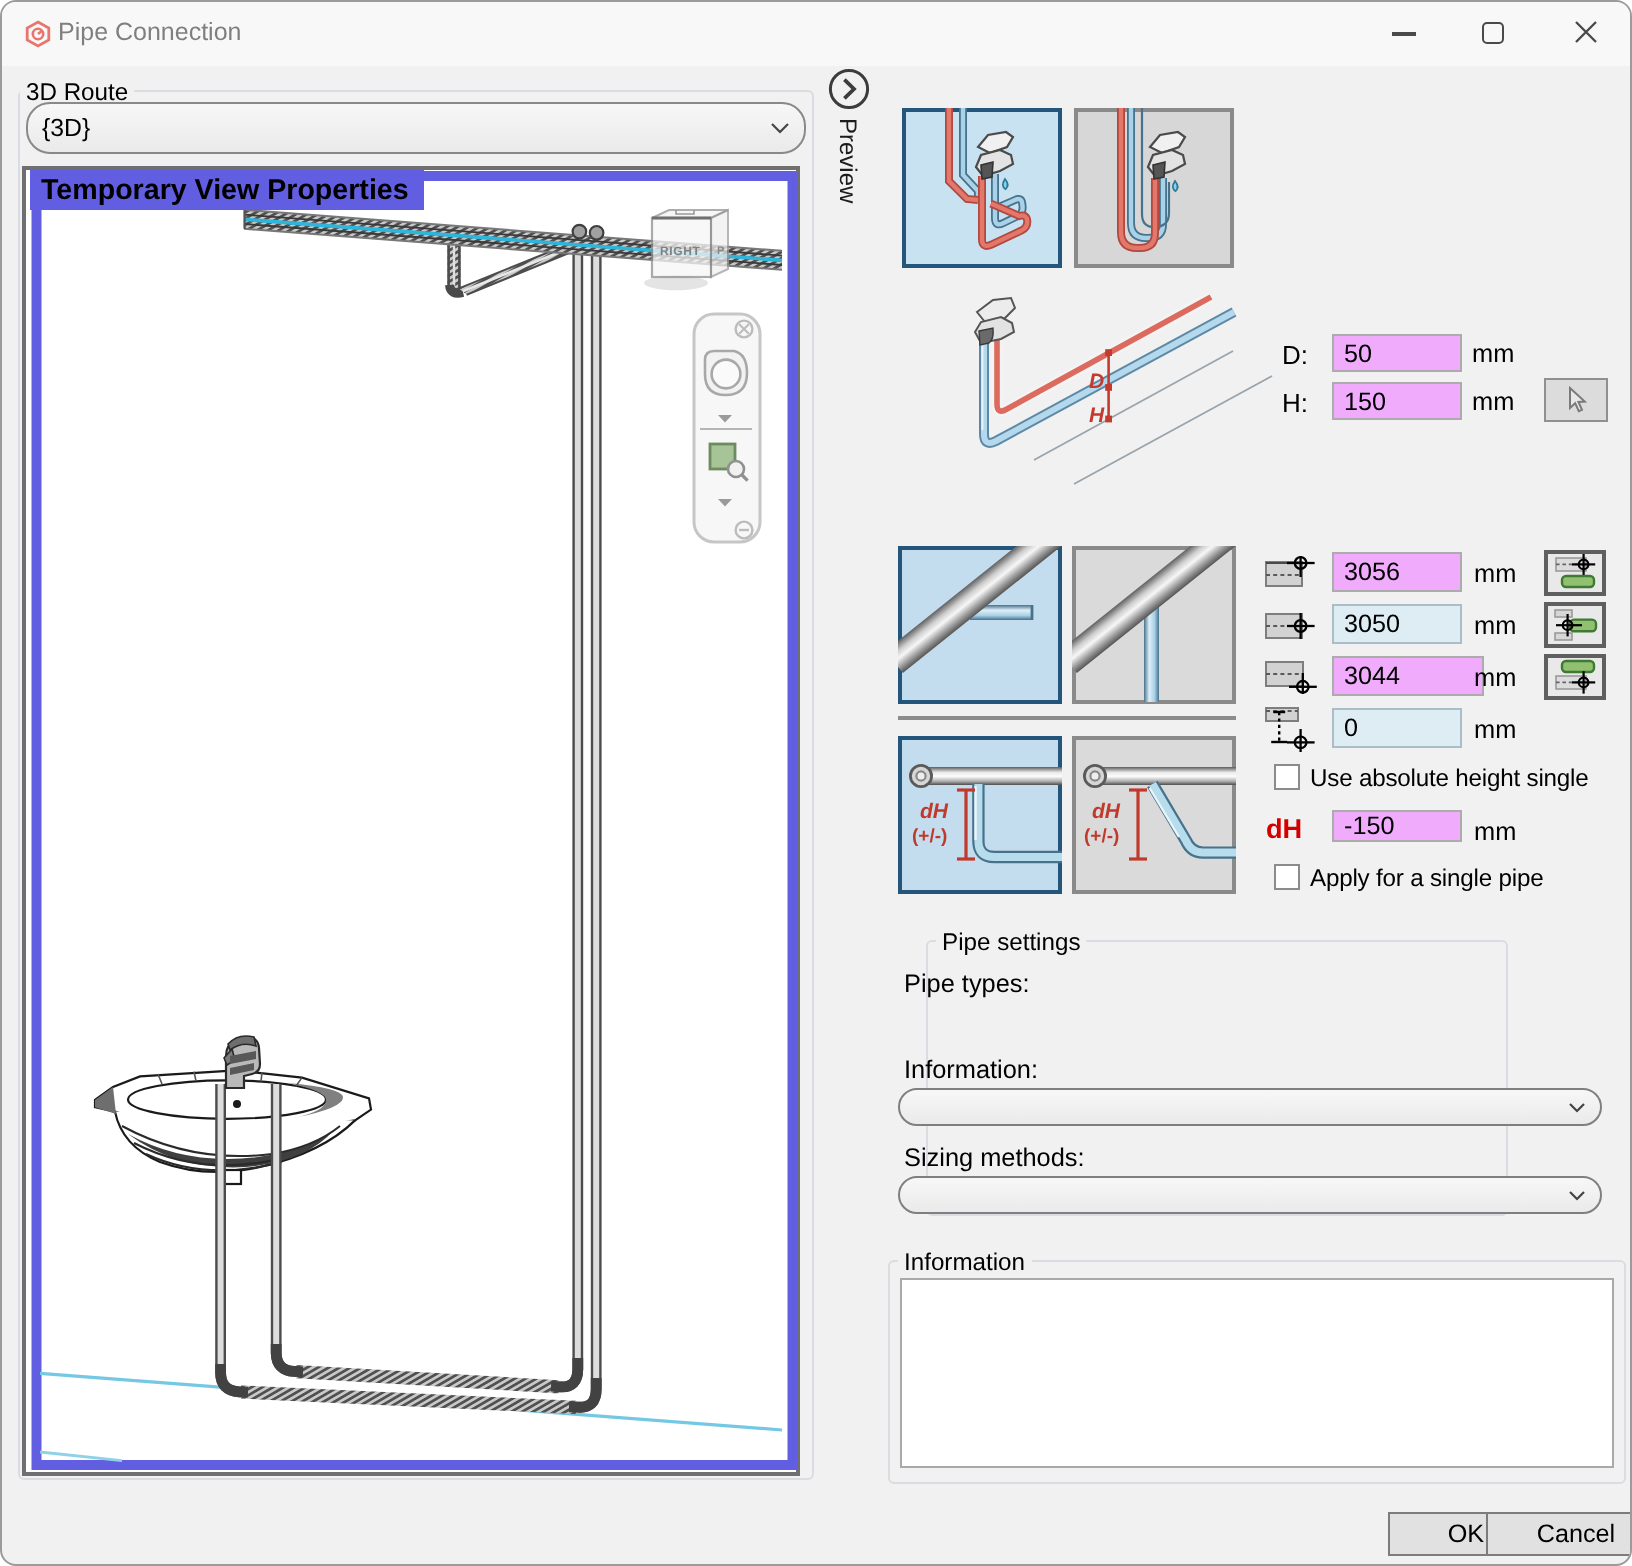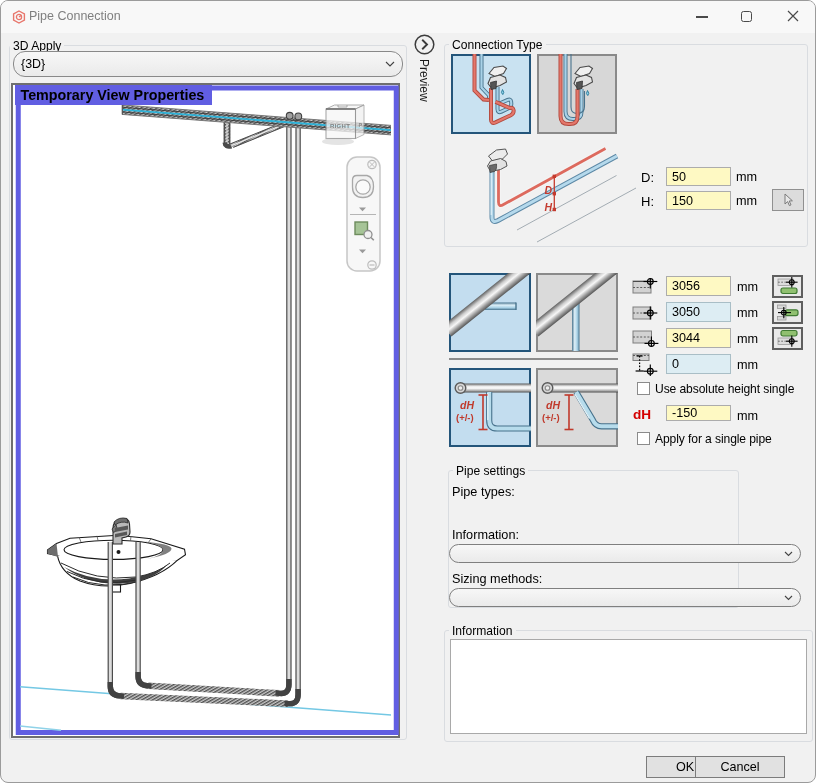--- a/index.html
+++ b/index.html
@@ -10,28 +10,28 @@
   .abs{position:absolute;}
   .titlebar{position:absolute;left:0;top:0;width:100%;height:32px;background:#f8f8f8;}
   .title-text{position:absolute;left:28px;top:8px;font-size:12.5px;color:#7f7f7f;}
   .grp{position:absolute;border:1px solid #d9dce0;border-radius:3px;}
   .leg{position:absolute;top:-8px;left:2px;background:#f1f1f1;padding:0 3px;
        font-size:12.1px;color:#000;white-space:nowrap;line-height:16px;}
   .combo{position:absolute;border:1px solid #898989;border-radius:12px;
        background:linear-gradient(#f7f7f7,#eaeaea);font-size:12.4px;color:#000;}
   .combo .ct{position:absolute;left:7px;top:50%;transform:translateY(-50%);}
   .combo svg.chev{position:absolute;right:7px;top:50%;transform:translateY(-50%);}
-  .inp{position:absolute;border:1px solid #acacac;background:#fef9c3;font-size:12.6px;
+  .inp{position:absolute;border:1px solid #acacac;background:#f0abfc;font-size:12.6px;
        color:#000;font-family:"Liberation Sans",sans-serif;padding:0 0 0 5px;
        display:flex;align-items:center;}
   .inp.cy{background:#ddedf3;border-color:#a9bec6;}
   .lbl{position:absolute;font-size:12.7px;color:#000;white-space:nowrap;}
   .cb{position:absolute;width:13px;height:13px;background:#fff;border:1px solid #8b8b8b;}
   .btn{position:absolute;background:#e1e1e1;border:1px solid #7c7c7c;
-       font-size:12.6px;color:#000;display:flex;align-items:center;justify-content:center;}
+       font-size:12.6px;color:#000;display:flex;align-items:center;justify-content:center;margin-left:48px;}
   .gbtn{position:absolute;width:31px;height:23px;background:#e9e9e9;border:2px solid #5f5f5f;}
   .tile{position:absolute;}
 </style>
 </head>
 <body>
 <div class="win">
 
   <div class="titlebar"></div>
   <svg class="abs" style="left:11px;top:9px" width="14" height="14" viewBox="0 0 14 14">
     <path d="M7 1 L12.4 4 V10 L7 13 L1.6 10 V4 Z" fill="none" stroke="#e8766c" stroke-width="1.4"></path>
@@ -39,21 +39,21 @@
     <path d="M7 7 L9 5.4" stroke="#e8766c" stroke-width="1.3"></path>
   </svg>
   <div class="title-text">Pipe Connection</div>
   <div class="abs" style="left:695px;top:15px;width:12px;height:1.5px;background:#4a4a4a"></div>
   <div class="abs" style="left:740px;top:10px;width:11px;height:11px;border:1.2px solid #4a4a4a;border-radius:2.5px"></div>
   <svg class="abs" style="left:786px;top:9px" width="12" height="12" viewBox="0 0 12 12">
     <path d="M1 1 L11 11 M11 1 L1 11" stroke="#4a4a4a" stroke-width="1.2"></path>
   </svg>
 
   <div class="grp" style="left:8px;top:44px;width:398px;height:695px">
-    <span class="leg" style="left:0px">3D Apply</span>
+    <span class="leg" style="left:0px">3D Route</span>
   </div>
   <div class="combo" style="left:12px;top:50px;width:390px;height:26px">
     <span class="ct">{3D}</span>
     <svg class="chev" width="10" height="6" viewBox="0 0 10 6">
         <path d="M1 1 L5 5 L9 1" fill="none" stroke="#444" stroke-width="1.1"></path>
       </svg>
   </div>
 
   <svg class="abs" style="left:10px;top:82px" width="389" height="655" viewBox="10 82 389 655">
     <defs>
@@ -161,23 +161,20 @@
     <rect x="14" y="84" width="197" height="20" fill="#615ee2"></rect>
     <text x="19.5" y="98.5" font-size="14.3" font-weight="bold" fill="#000">Temporary View Properties</text>
   </svg>
 
   <svg class="abs" style="left:413px;top:33px" width="21" height="21" viewBox="0 0 21 21">
     <circle cx="10.5" cy="10.5" r="9.3" fill="#f1f1f1" stroke="#3c3c3c" stroke-width="1.5"></circle>
     <path d="M8.2 5.8 L13 10.5 L8.2 15.2" fill="none" stroke="#3c3c3c" stroke-width="1.9"></path>
   </svg>
   <div class="abs" style="left:416px;top:58px;writing-mode:vertical-rl;font-size:12px;color:#1c1c1c">Preview</div>
 
-  <div class="grp" style="left:443px;top:43px;width:364px;height:203px">
-    <span class="leg" style="left:4px">Connection Type</span>
-  </div>
   <svg class="tile" style="left:450px;top:53px" width="80" height="80" viewBox="0 0 80 80" id="t1">
     <rect x="1" y="1" width="78" height="78" fill="#c9e2f1" stroke="#24557a" stroke-width="2"></rect>
     <g fill="none">
       <path d="M30.5 0 V33.5 L38 41.5 V44" stroke="#47728c" stroke-width="4"></path>
       <path d="M30.5 0 V33.5 L38 41.5 V44" stroke="#a9d2e8" stroke-width="2.2"></path>
       <path d="M23.5 0 V36.5 L32.5 45.5 L38 46" stroke="#b2493e" stroke-width="4"></path>
       <path d="M23.5 0 V36.5 L32.5 45.5 L38 46" stroke="#e4776b" stroke-width="2.2"></path>
       <path d="M46.5 33 V55 Q46.5 59.5 50.5 57.6 L57.5 54.2 Q60.5 52.7 60.3 49.6 L60.1 47.6 Q59.7 44.6 56.7 45.9 L47.3 50" stroke="#47728c" stroke-width="4"></path>
       <path d="M46.5 33 V55 Q46.5 59.5 50.5 57.6 L57.5 54.2 Q60.5 52.7 60.3 49.6 L60.1 47.6 Q59.7 44.6 56.7 45.9 L47.3 50" stroke="#a9d2e8" stroke-width="2.2"></path>
       <path d="M40 34 V65.5 Q40 70.3 44.5 68.4 L59.8 61.2 Q63 59.6 62.6 56.2 Q62.1 53 58.7 54 L44.5 47.8" stroke="#b2493e" stroke-width="4"></path>
@@ -360,21 +357,21 @@
       <circle cx="19.3" cy="18.2" r="2.9"></circle>
       <line x1="12.5" y1="18.2" x2="26.3" y2="18.2"></line>
       <line x1="19.3" y1="11.5" x2="19.3" y2="23"></line>
     </g>
   </svg>
 
   <div class="inp" style="left:665px;top:275px;width:65px;height:20px">3056</div>
   <div class="lbl" style="left:736px;top:279px">mm</div>
   <div class="inp cy" style="left:665px;top:301px;width:65px;height:20px">3050</div>
   <div class="lbl" style="left:736px;top:305px">mm</div>
-  <div class="inp" style="left:665px;top:327px;width:65px;height:20px">3044</div>
+  <div class="inp" style="left:665px;top:327px;width:76px;height:20px">3044</div>
   <div class="lbl" style="left:736px;top:331px">mm</div>
   <div class="inp cy" style="left:665px;top:353px;width:65px;height:20px">0</div>
   <div class="lbl" style="left:736px;top:357px">mm</div>
 
   <div class="gbtn" style="left:771px;top:274px"><svg width="27" height="19" viewBox="0 0 27 19" id="g1">
     <rect x="4" y="2" width="15" height="6.5" fill="#dcdcdc" stroke="#9a9a9a" stroke-width="0.8"></rect>
     <line x1="4" y1="5.2" x2="19" y2="5.2" stroke="#666" stroke-width="0.9" stroke-dasharray="1.8,1.4"></line>
     <g stroke="#000" stroke-width="1.1" fill="none">
       <circle cx="17.8" cy="5.2" r="2.4"></circle>
       <line x1="12" y1="5.2" x2="23.6" y2="5.2"></line>
@@ -404,21 +401,21 @@
   </svg></div>
 
   <div class="cb" style="left:636px;top:381px"></div>
   <div class="lbl" style="left:654px;top:381px;font-size:12.1px;letter-spacing:-0.1px">Use absolute height single</div>
   <div class="lbl" style="left:632px;top:406px;font-size:13.6px;font-weight:bold;color:#d40000">dH</div>
   <div class="inp" style="left:665px;top:404px;width:65px;height:16px">-150</div>
   <div class="lbl" style="left:736px;top:408px">mm</div>
   <div class="cb" style="left:636px;top:431px"></div>
   <div class="lbl" style="left:654px;top:431px;font-size:12.1px;letter-spacing:-0.1px">Apply for a single pipe</div>
 
-  <div class="grp" style="left:447px;top:469px;width:291px;height:138px">
+  <div class="grp" style="left:462px;top:469px;width:291px;height:138px">
     <span class="leg" style="left:4px">Pipe settings</span>
   </div>
   <div class="lbl" style="left:451px;top:484px">Pipe types:</div>
   <div class="lbl" style="left:451px;top:527px">Information:</div>
   <div class="combo" style="left:448px;top:543px;width:352px;height:19px;border-color:#7f7f7f">
     <svg class="chev" width="9" height="6" viewBox="0 0 9 6">
         <path d="M1 1 L4.5 4.5 L8 1" fill="none" stroke="#444" stroke-width="1.1"></path>
       </svg>
   </div>
   <div class="lbl" style="left:451px;top:571px">Sizing methods:</div>

